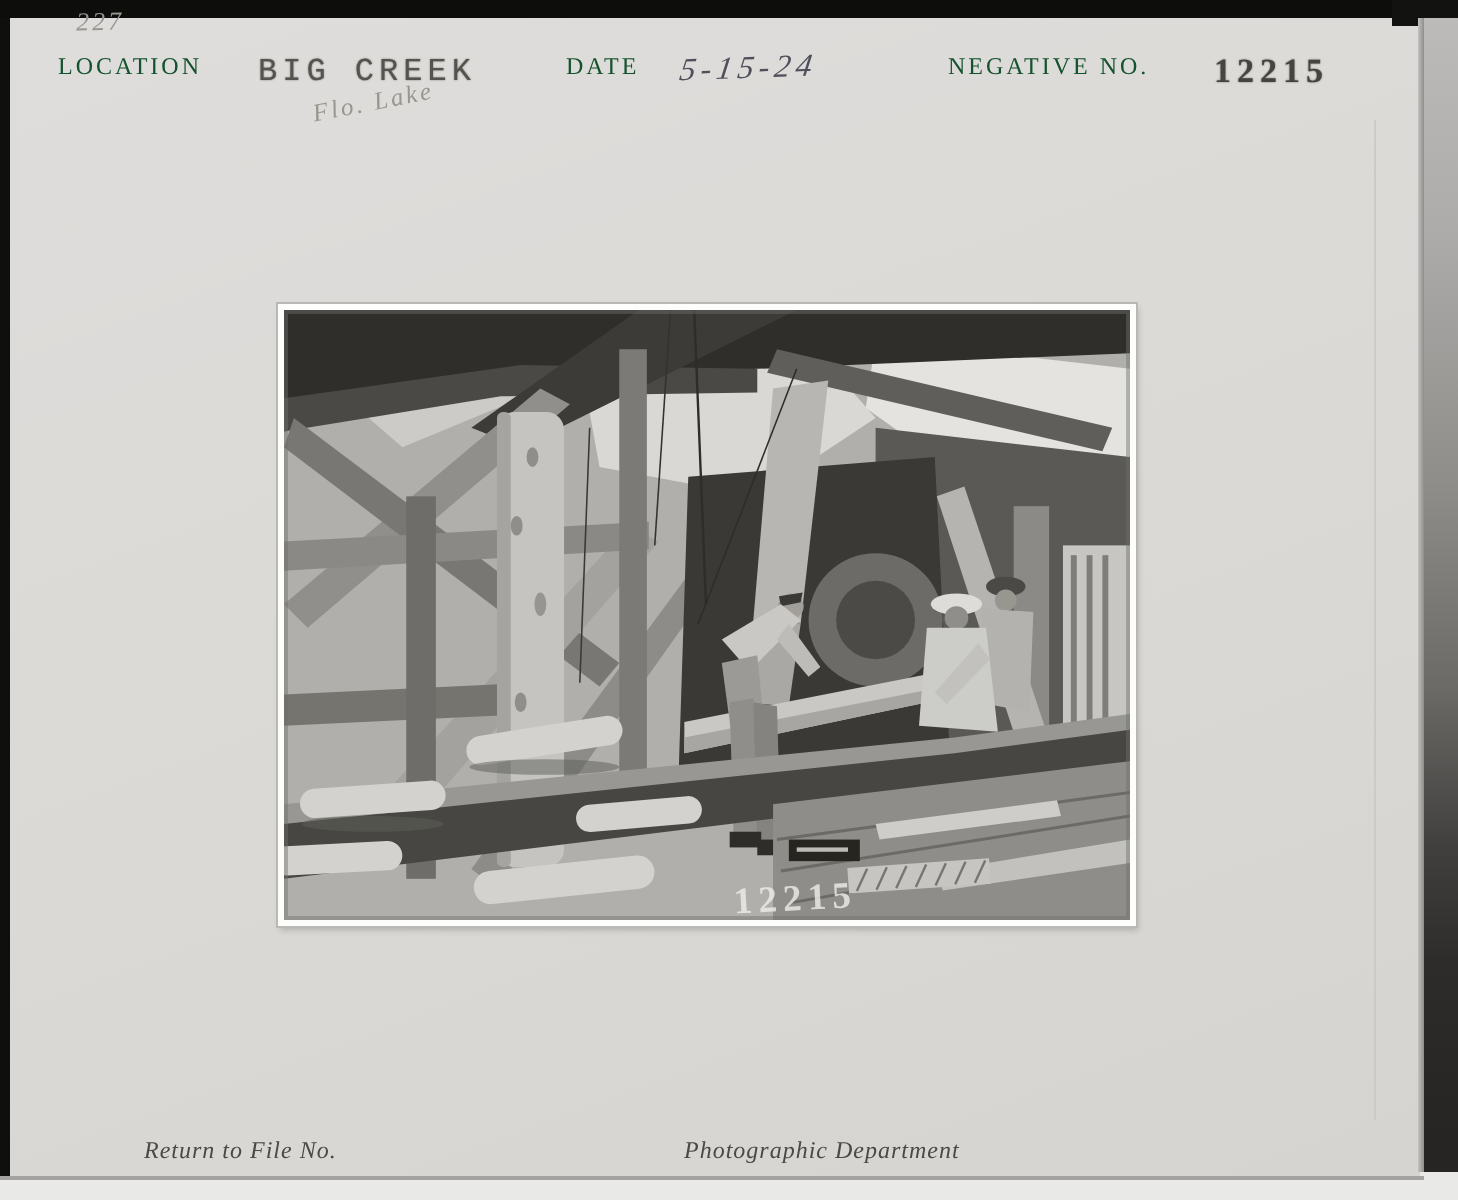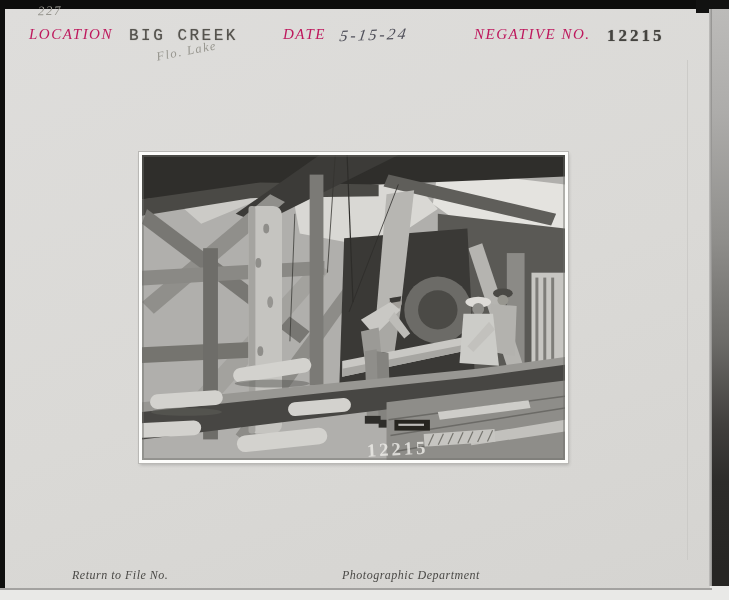--- a/index.html
+++ b/index.html
@@ -11,21 +11,21 @@
   .notch-tr{position:absolute;left:696px;top:0;width:33px;height:13px;background:#121211;}
   .strip-left{position:absolute;left:0;top:9px;width:5px;height:580px;background:#0f0f0e;}
   .strip-right{position:absolute;left:712px;top:9px;width:17px;height:577px;
         background:linear-gradient(#bcbbb9 0%,#adacaa 18%,#8f8e8b 40%,#6b6a67 58%,#413f3d 72%,#2d2c2a 82%,#262523 97%);}
   .card-right-edge{position:absolute;left:709px;top:9px;width:3px;height:577px;
         background:linear-gradient(90deg,#c2c1bf,#8f8e8c);}
   .card-crease{position:absolute;left:687px;top:60px;width:1px;height:500px;background:#c8c7c4;opacity:.8;}
   .card-bottom-edge{position:absolute;left:0;top:588px;width:712px;height:2px;background:#a3a2a0;}
   .below-card{position:absolute;left:0;top:590px;width:729px;height:10px;background:#e9e9e7;}
 
-  .typed{position:absolute;font-style:italic;color:#be185d;font-size:15px;letter-spacing:1.5px;white-space:nowrap;}
+  .typed{position:absolute;color:#14532d;font-size:12px;letter-spacing:1.5px;white-space:nowrap;}
   .stamped-num{position:absolute;font-weight:bold;font-size:17px;letter-spacing:3px;color:#454440;
         text-shadow:0 0 1px #6b6a66;white-space:nowrap;}
   .typewriter{position:absolute;font-family:Liberation Mono, monospace;font-size:16px;letter-spacing:2.5px;
         color:#55534e;text-shadow:0 0 1px #7a7873;white-space:nowrap;}
   .pencil{position:absolute;font-style:italic;color:#97968f;font-size:13px;letter-spacing:1.5px;white-space:nowrap;}
   .pen{position:absolute;font-style:italic;color:#50505a;font-size:16px;letter-spacing:2.5px;
         transform:skewX(-10deg) rotate(-2deg);white-space:nowrap;}
   .footer-text{position:absolute;top:568px;font-style:italic;font-size:12px;color:#4a4946;
         letter-spacing:0.5px;white-space:nowrap;margin-left:42px;}
 

